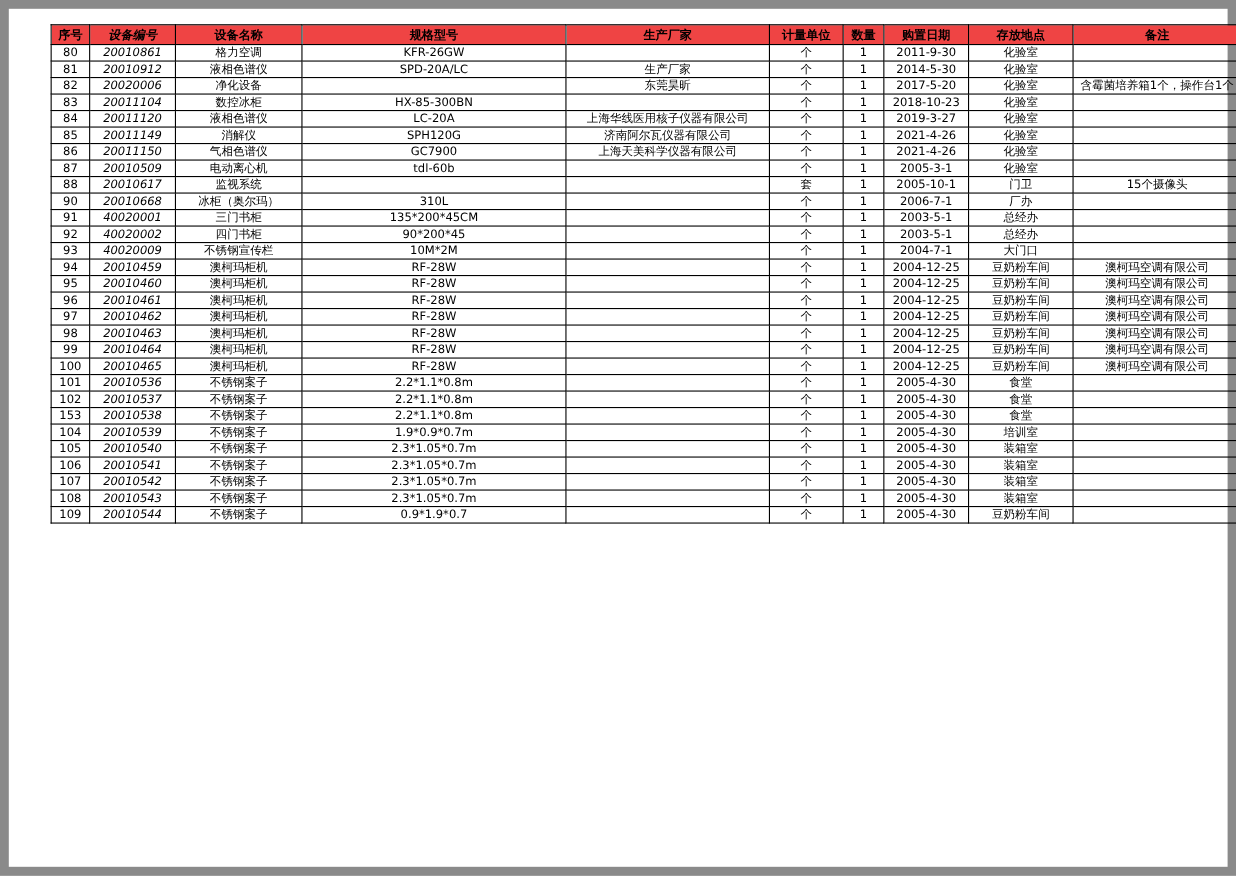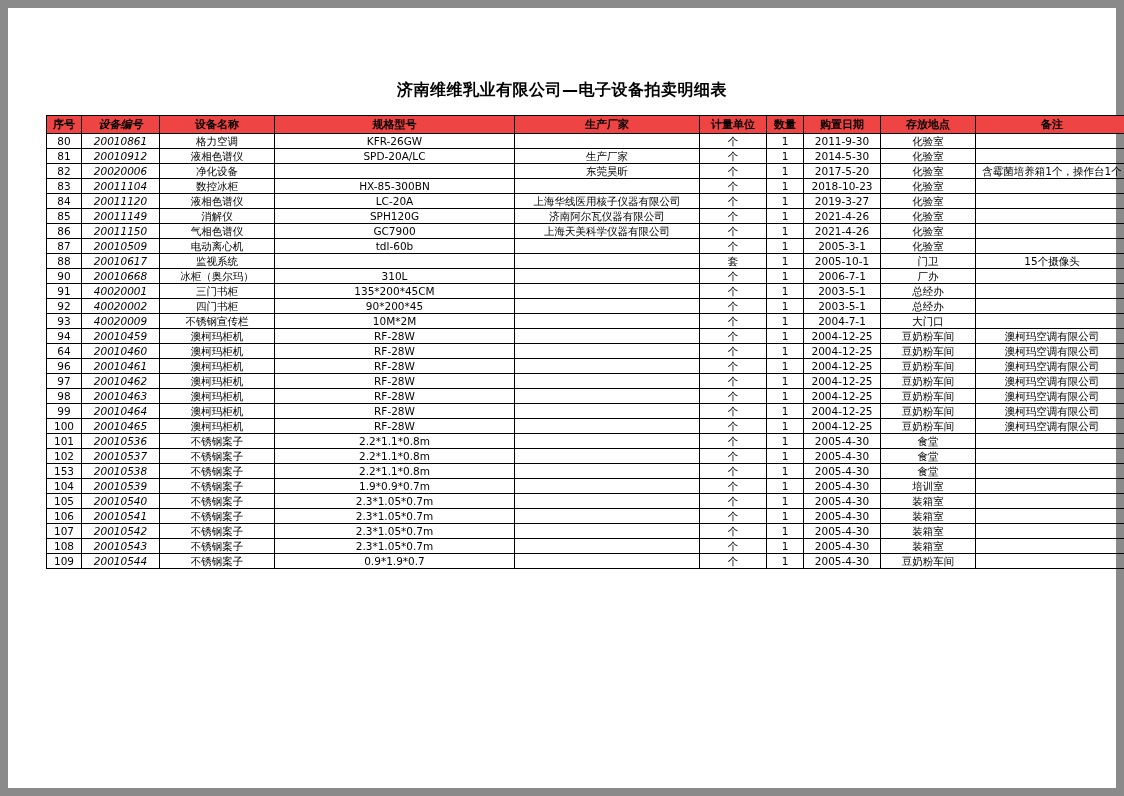--- a/index.html
+++ b/index.html
@@ -78,21 +78,20 @@
     font-size: 12px;
     color: #000;
     font-family: "DejaVu Sans", "Liberation Sans", sans-serif;
   }
 </style>
 </head>
 <body>
 
 <div class="page">
 
-  <div class="doc-title">济南维维乳业有限公司—电子设备拍卖明细表</div>
 
   <div class="table-wrap">
     <table class="sheet">
       <thead>
         <tr>
             <th class="col-0">序号</th>
             <th class="col-1">设备编号</th>
             <th class="col-2">设备名称</th>
             <th class="col-3">规格型号</th>
             <th class="col-4">生产厂家</th>
@@ -266,21 +265,21 @@
             <td class="col-2">澳柯玛柜机</td>
             <td class="col-3">RF-28W</td>
             <td class="col-4"></td>
             <td class="col-5">个</td>
             <td class="col-6">1</td>
             <td class="col-7">2004-12-25</td>
             <td class="col-8">豆奶粉车间</td>
             <td class="col-9">澳柯玛空调有限公司</td>
           </tr>
           <tr>
-            <td class="col-0">64</td>
+            <td class="col-0">95</td>
             <td class="col-1">20010460</td>
             <td class="col-2">澳柯玛柜机</td>
             <td class="col-3">RF-28W</td>
             <td class="col-4"></td>
             <td class="col-5">个</td>
             <td class="col-6">1</td>
             <td class="col-7">2004-12-25</td>
             <td class="col-8">豆奶粉车间</td>
             <td class="col-9">澳柯玛空调有限公司</td>
           </tr>

